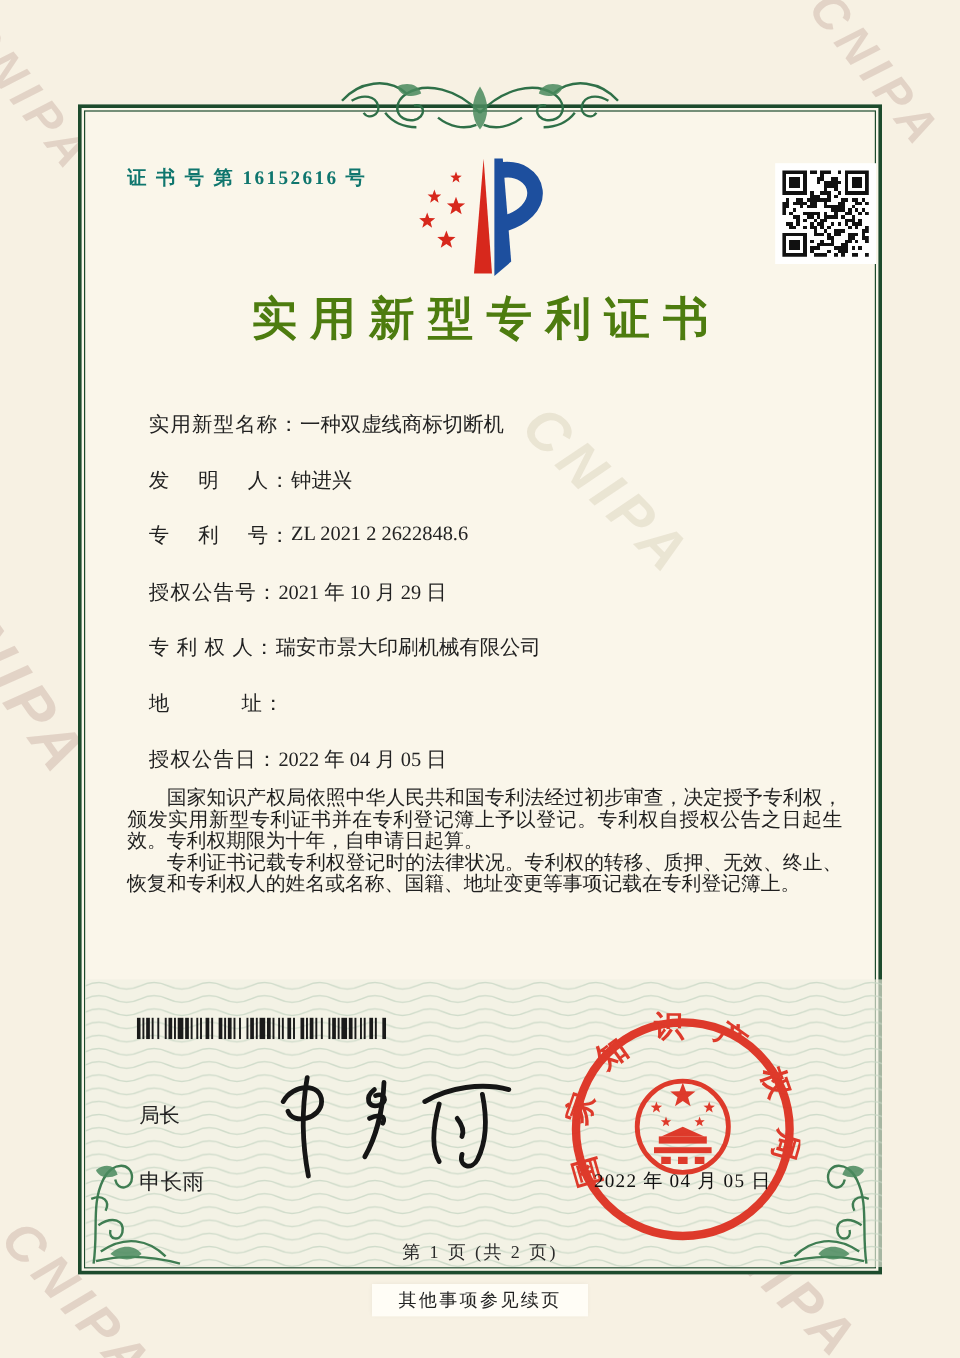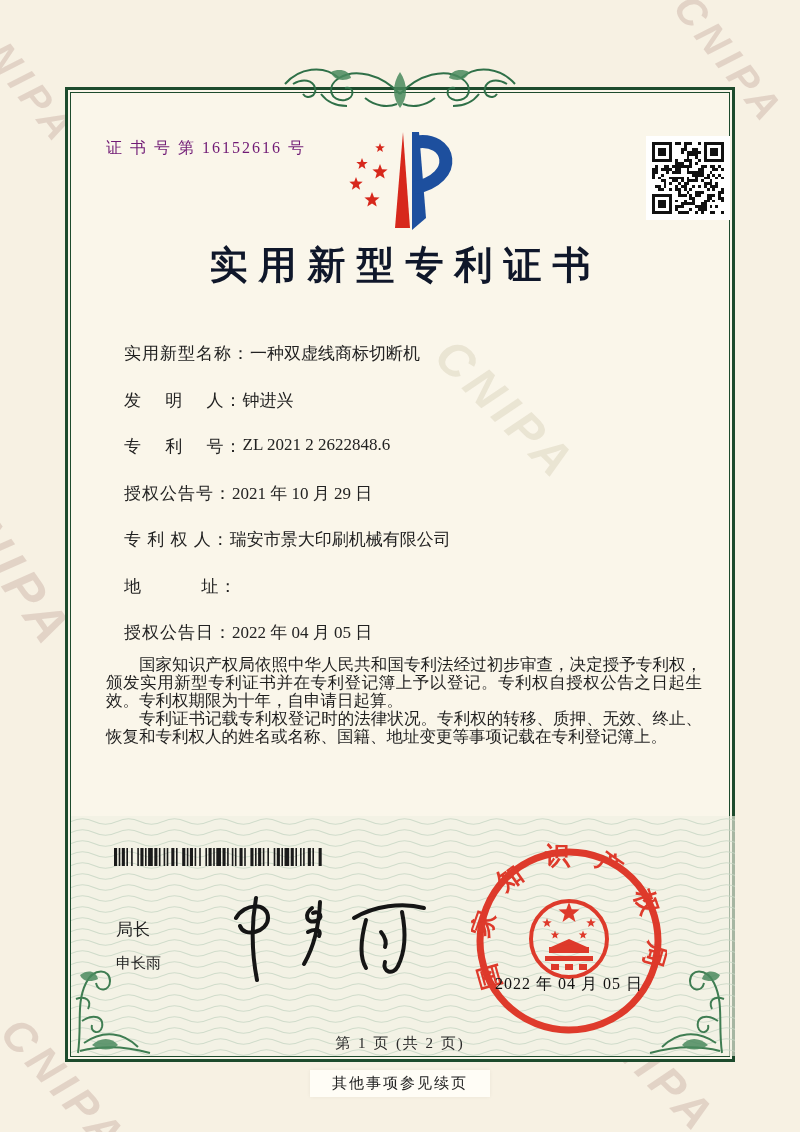--- a/index.html
+++ b/index.html
@@ -12,45 +12,45 @@
       font-weight:bold;font-style:italic;letter-spacing:6px;pointer-events:none;white-space:nowrap;}
   .wm.out{color:rgba(178,141,131,0.30);}
   .wm.in{color:rgba(200,188,158,0.30);}
 
   
   .frame{position:absolute;left:65px;top:87px;width:670px;height:975px;
          border:3px solid #1d4b2d;background:#faf6ea;box-sizing:border-box;}
   .frame-inner{position:absolute;left:2px;top:2px;right:2px;bottom:2px;
          border:1px solid #1d4b2d;}
 
-  .cert-no{position:absolute;left:38px;top:48px;font-size:16px;letter-spacing:2px;color:#701a75;}
+  .cert-no{position:absolute;left:38px;top:48px;font-size:16px;letter-spacing:2px;color:#0f766e;font-weight:bold;}
 
   .logo{position:absolute;left:278px;top:36px;width:120px;height:108px;}
   .qr-box{position:absolute;left:578px;top:46px;width:84px;height:84px;background:#fff;
           display:flex;align-items:center;justify-content:center;}
 
   .title{position:absolute;left:0;top:150px;width:100%;text-align:center;
-         font-size:38px;font-weight:bold;letter-spacing:11px;text-indent:11px;color:#0f172a;}
+         font-size:38px;font-weight:bold;letter-spacing:11px;text-indent:11px;color:#4d7c0f;}
 
   .fields{position:absolute;left:56px;top:252px;width:600px;}
   .frow{height:25px;margin-bottom:21.5px;font-size:17px;display:flex;white-space:pre;}
   .frow .lbl{letter-spacing:1px;}
   .grant-row{position:relative;}
   .grant-pair2{position:absolute;left:318px;top:0;display:flex;white-space:pre;}
 
   .paras{position:absolute;left:38px;top:566px;width:596px;font-size:16.5px;line-height:18px;
          text-align:justify;color:#1f1f1f;}
   .paras p{margin:0;text-indent:2em;}
 
   .waves{position:absolute;left:3px;bottom:3px;width:664px;height:240px;z-index:1;}
 
   .barcode{position:absolute;left:46px;top:758px;width:208px;height:18px;z-index:2;}
 
   .sig-title{position:absolute;left:48px;top:828px;font-size:17px;z-index:2;}
-  .sig-name{position:absolute;left:48px;top:864px;font-size:15px;z-index:2;font-family:Liberation Serif, serif;}
+  .sig-name{position:absolute;left:48px;top:883px;font-size:18px;z-index:2;font-family:Liberation Serif, serif;}
   .sig-script{position:absolute;left:148px;top:798px;width:240px;height:100px;z-index:2;}
 
   .seal{position:absolute;left:403px;top:753px;width:196px;height:196px;z-index:3;}
   .seal-date{position:absolute;left:403px;top:884px;width:196px;text-align:center;
              font-size:16px;letter-spacing:1px;color:#111;z-index:4;}
 
   .page-info{position:absolute;left:0;top:944px;width:100%;text-align:center;font-size:15px;
              letter-spacing:2px;color:#2b2b2b;z-index:2;}
 
   .corner{position:absolute;bottom:2px;width:86px;height:132px;z-index:2;}

